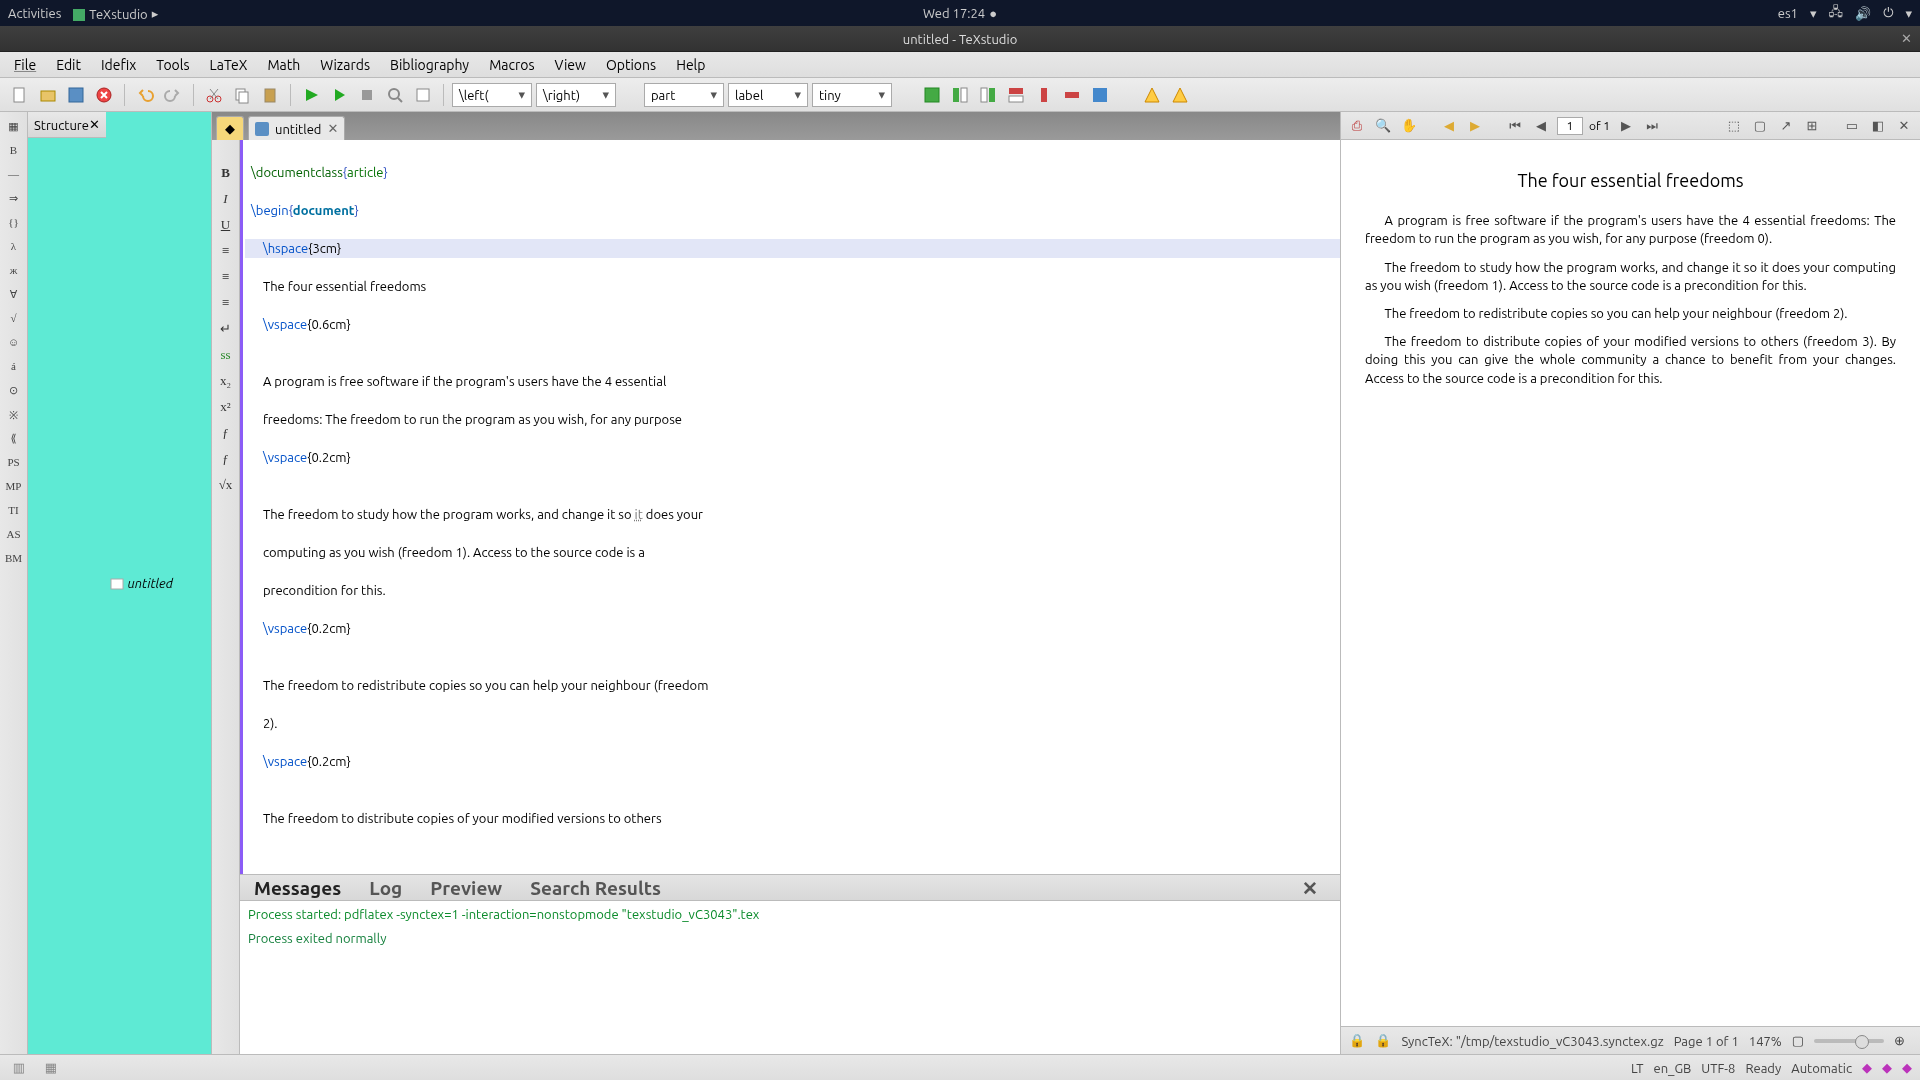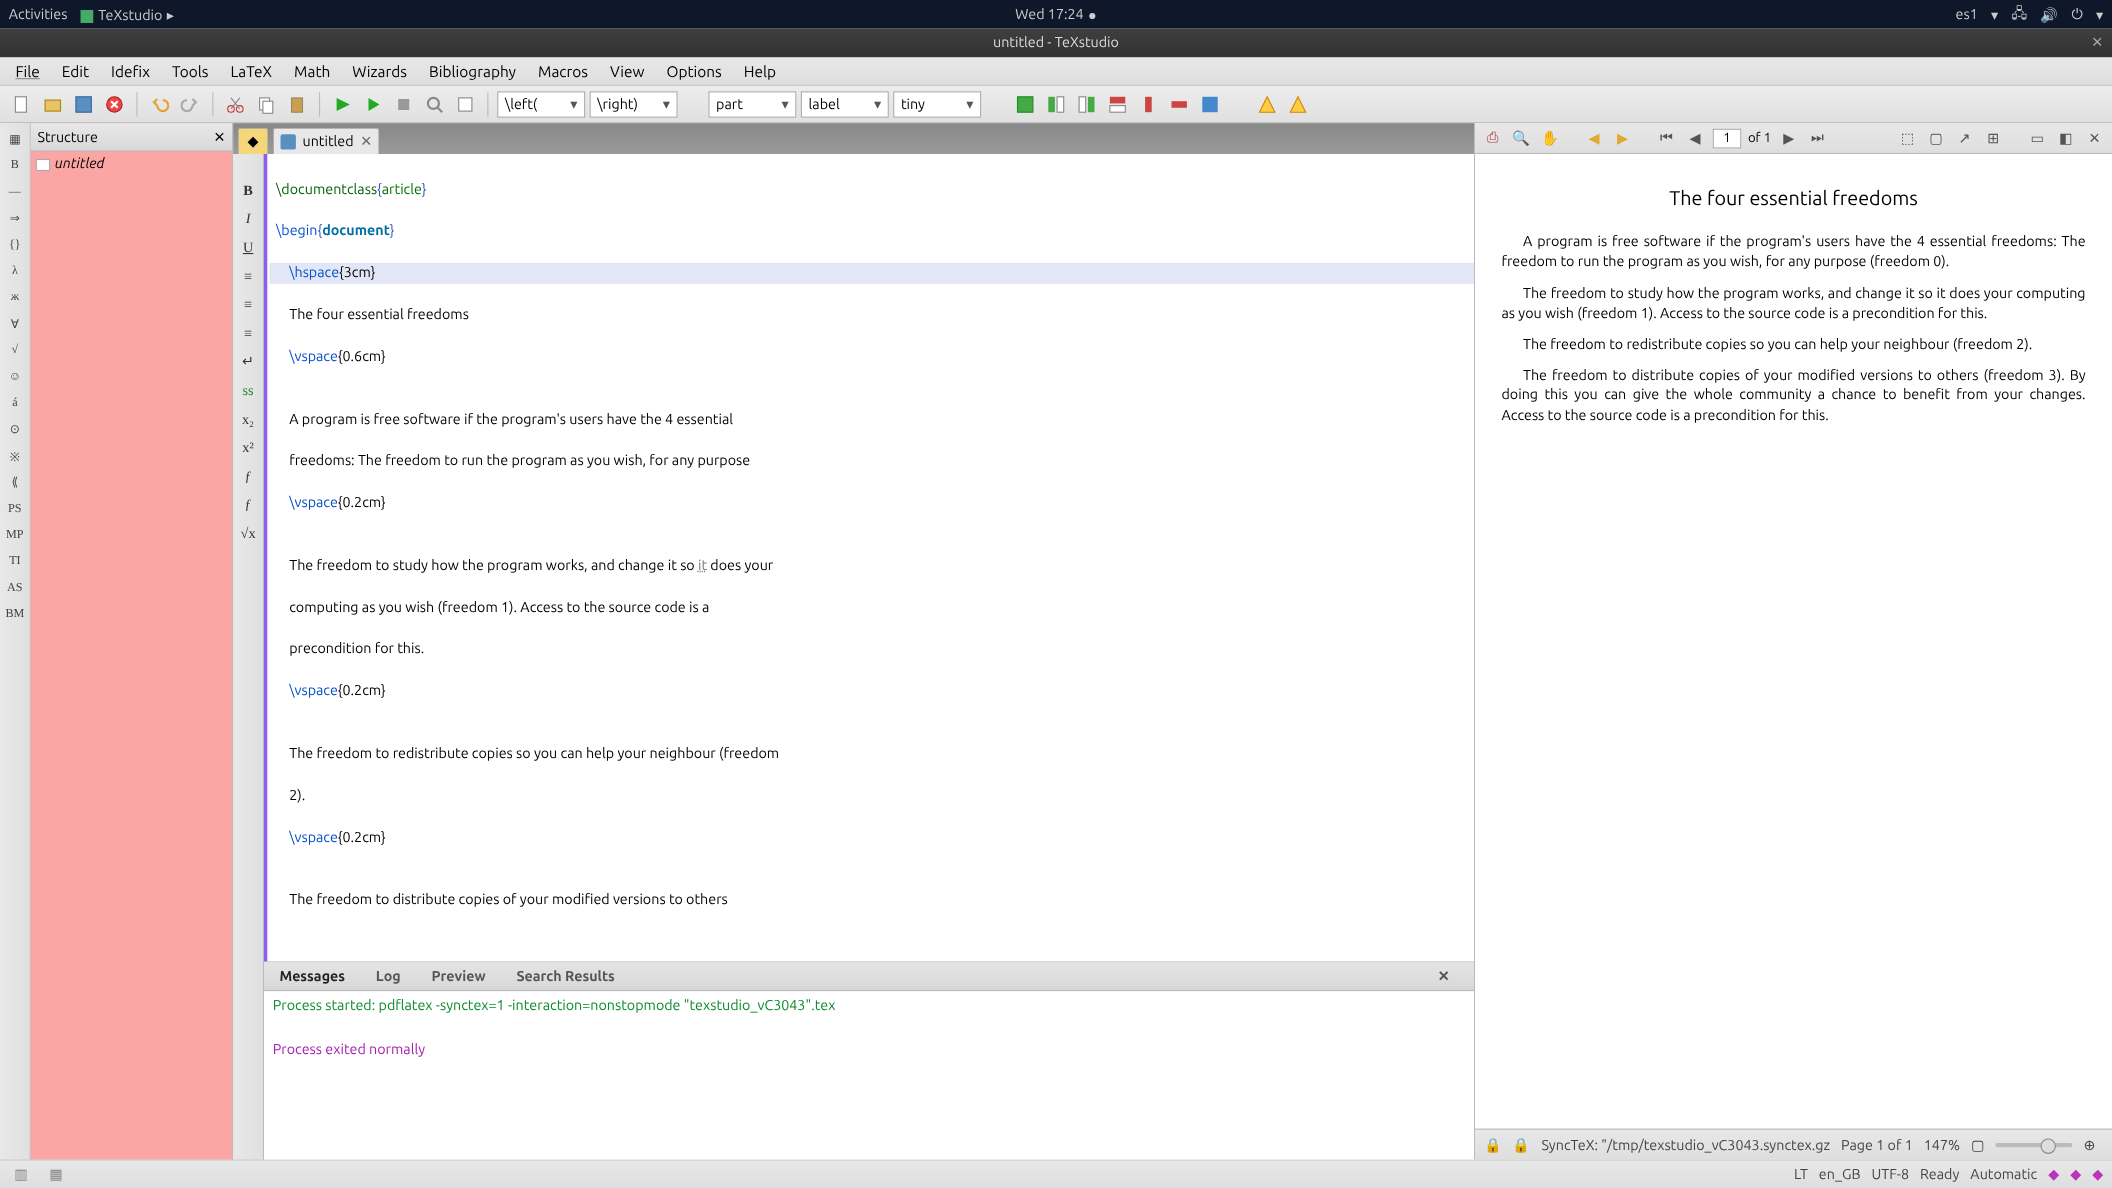--- a/index.html
+++ b/index.html
@@ -16,21 +16,21 @@
 .menubar span{padding:4px 10px;cursor:pointer;font-size:14px}
 .menubar span:first-child{text-decoration:underline;text-decoration-color:#888}
 .toolbar{height:34px;background:linear-gradient(#ededed,#e0e0e0);display:flex;align-items:center;padding:0 8px;gap:4px;border-bottom:1px solid #bbb}
 .toolbar .tb{width:24px;height:24px;display:flex;align-items:center;justify-content:center;cursor:pointer;border-radius:2px}
 .toolbar .sep{width:1px;height:22px;background:#bbb;margin:0 4px}
 .toolbar select,.toolbar .combo{height:24px;background:#fff;border:1px solid #aaa;padding:0 22px 0 6px;font-size:13px;min-width:80px;position:relative;display:flex;align-items:center}
 .toolbar .combo::after{content:"▾";position:absolute;right:6px;color:#555}
 .main{display:flex;height:calc(1080px - 26px - 26px - 26px - 34px - 26px)}
 .sidetools{width:28px;background:linear-gradient(90deg,#e8e8e8,#e0e0e0);border-right:1px solid #bbb;display:flex;flex-direction:column;align-items:center;padding-top:4px;gap:4px}
 .sidetools .st{width:24px;height:20px;display:flex;align-items:center;justify-content:center;font-size:11px;color:#444;cursor:pointer;font-family:serif}
-.structure{width:184px;background:#fca5a5;border-right:1px solid #bbb;display:flex;flex-direction:column}
+.structure{width:184px;background:#5eead4;border-right:1px solid #bbb;display:flex;flex-direction:row}
 .structure .hdr{height:26px;background:linear-gradient(#e8e8e8,#d8d8d8);border-bottom:1px solid #bbb;display:flex;align-items:center;padding:0 6px;font-size:13px;justify-content:space-between}
 .structure .tree{padding:4px;font-style:italic;font-size:13px;display:flex;align-items:center;gap:4px}
 .editor-area{flex:1;display:flex;flex-direction:column;min-width:0}
 .tabstrip{height:28px;background:linear-gradient(#888,#9a9a9a);display:flex;align-items:flex-end;padding-left:4px}
 .tabstrip .pad{width:28px;height:24px;background:#f5d77a;border:1px solid #aaa;border-bottom:none;border-radius:3px 3px 0 0;display:flex;align-items:center;justify-content:center;margin-right:4px}
 .tabstrip .tab{height:24px;background:#e8e8e8;border:1px solid #aaa;border-bottom:none;border-radius:3px 3px 0 0;display:flex;align-items:center;padding:0 6px;gap:6px;font-size:13px}
 .tabstrip .tab .ico{width:14px;height:14px;background:#5a8fc4;border-radius:2px}
 .tabstrip .tab .x{color:#666;cursor:pointer}
 .editor-split{flex:1;display:flex;min-height:0}
 .fmtcol{width:28px;background:linear-gradient(90deg,#e8e8e8,#e0e0e0);border-right:1px solid #bbb;display:flex;flex-direction:column;align-items:center;padding-top:24px;gap:8px}
@@ -42,26 +42,26 @@
 .code .kw{color:#007000}
 .code .cmd{color:#0050c8}
 .code .cmdg{color:#006000}
 .code .br{color:#3050c0}
 .code .arg{color:#0070a0;font-weight:bold}
 .code .txt{color:#000}
 .code .dim{color:#7a7a7a}
 .status{height:22px;background:linear-gradient(#e8e8e8,#dedede);border-top:1px solid #bbb;display:flex;align-items:center;padding:0 36px;gap:28px;font-size:13px;color:#444}
 .msgs{height:180px;background:#fff;border-top:1px solid #bbb;display:flex;flex-direction:column}
 .msgs .mtabs{height:26px;background:linear-gradient(#e4e4e4,#d8d8d8);display:flex;align-items:center;border-bottom:1px solid #bbb;position:relative}
-.msgs .mtabs span{padding:0 14px;font-size:13px;color:#555;cursor:pointer;font-weight:bold}
+.msgs .mtabs span{padding:0 14px;font-size:19px;color:#555;cursor:pointer;font-weight:bold}
 .msgs .mtabs span.act{color:#222}
 .msgs .mtabs .x{position:absolute;right:8px;color:#555;cursor:pointer}
 .msgs .mbody{padding:6px 8px;font-size:13px}
 .msgs .mbody .ok{color:#0a8a2a}
-.msgs .mbody .exc{color:#a21caf;margin-top:26px}
+.msgs .mbody .exc{color:#15803d;margin-top:10px}
 .preview{width:580px;background:#e8e8e8;border-left:1px solid #bbb;display:flex;flex-direction:column}
 .preview .ptb{height:28px;background:linear-gradient(#e8e8e8,#dedede);border-bottom:1px solid #bbb;display:flex;align-items:center;padding:0 6px;gap:6px}
 .preview .ptb .pb{width:20px;height:20px;display:flex;align-items:center;justify-content:center;cursor:pointer;color:#555}
 .preview .ptb .pnum{width:26px;height:18px;background:#fff;border:1px solid #aaa;text-align:center;font-size:12px}
 .preview .ptb .sp{flex:1}
 .preview .page{flex:1;background:#fff;margin:0;padding:28px 24px;font-family:"Latin Modern Roman","Computer Modern",Georgia,serif;font-size:15px;line-height:1.4;color:#000;overflow:hidden}
 .preview .page h2{text-align:center;font-weight:normal;font-size:18px;margin-bottom:18px}
 .preview .page p{margin-bottom:10px;text-indent:1.5em;text-align:justify}
 .preview .pstat{height:28px;background:linear-gradient(#e8e8e8,#dedede);border-top:1px solid #bbb;display:flex;align-items:center;padding:0 8px;gap:10px;font-size:12px;color:#444}
 .preview .pstat .sl{width:70px;height:4px;background:#bbb;border-radius:2px;position:relative}

